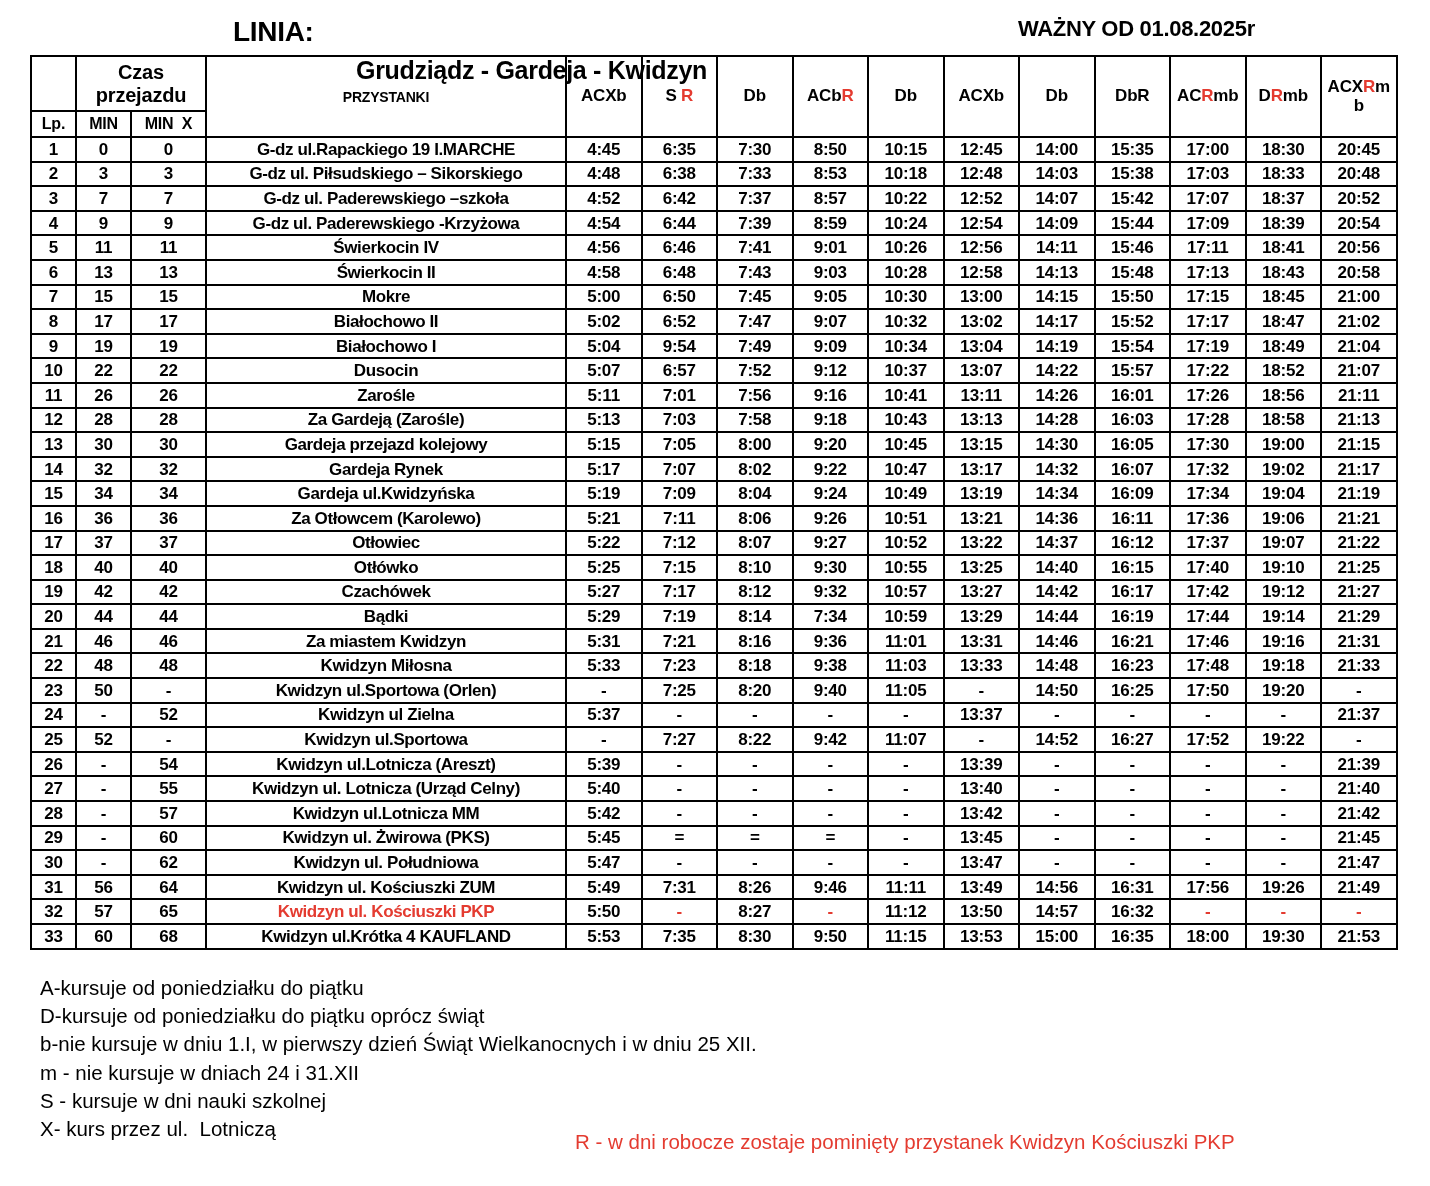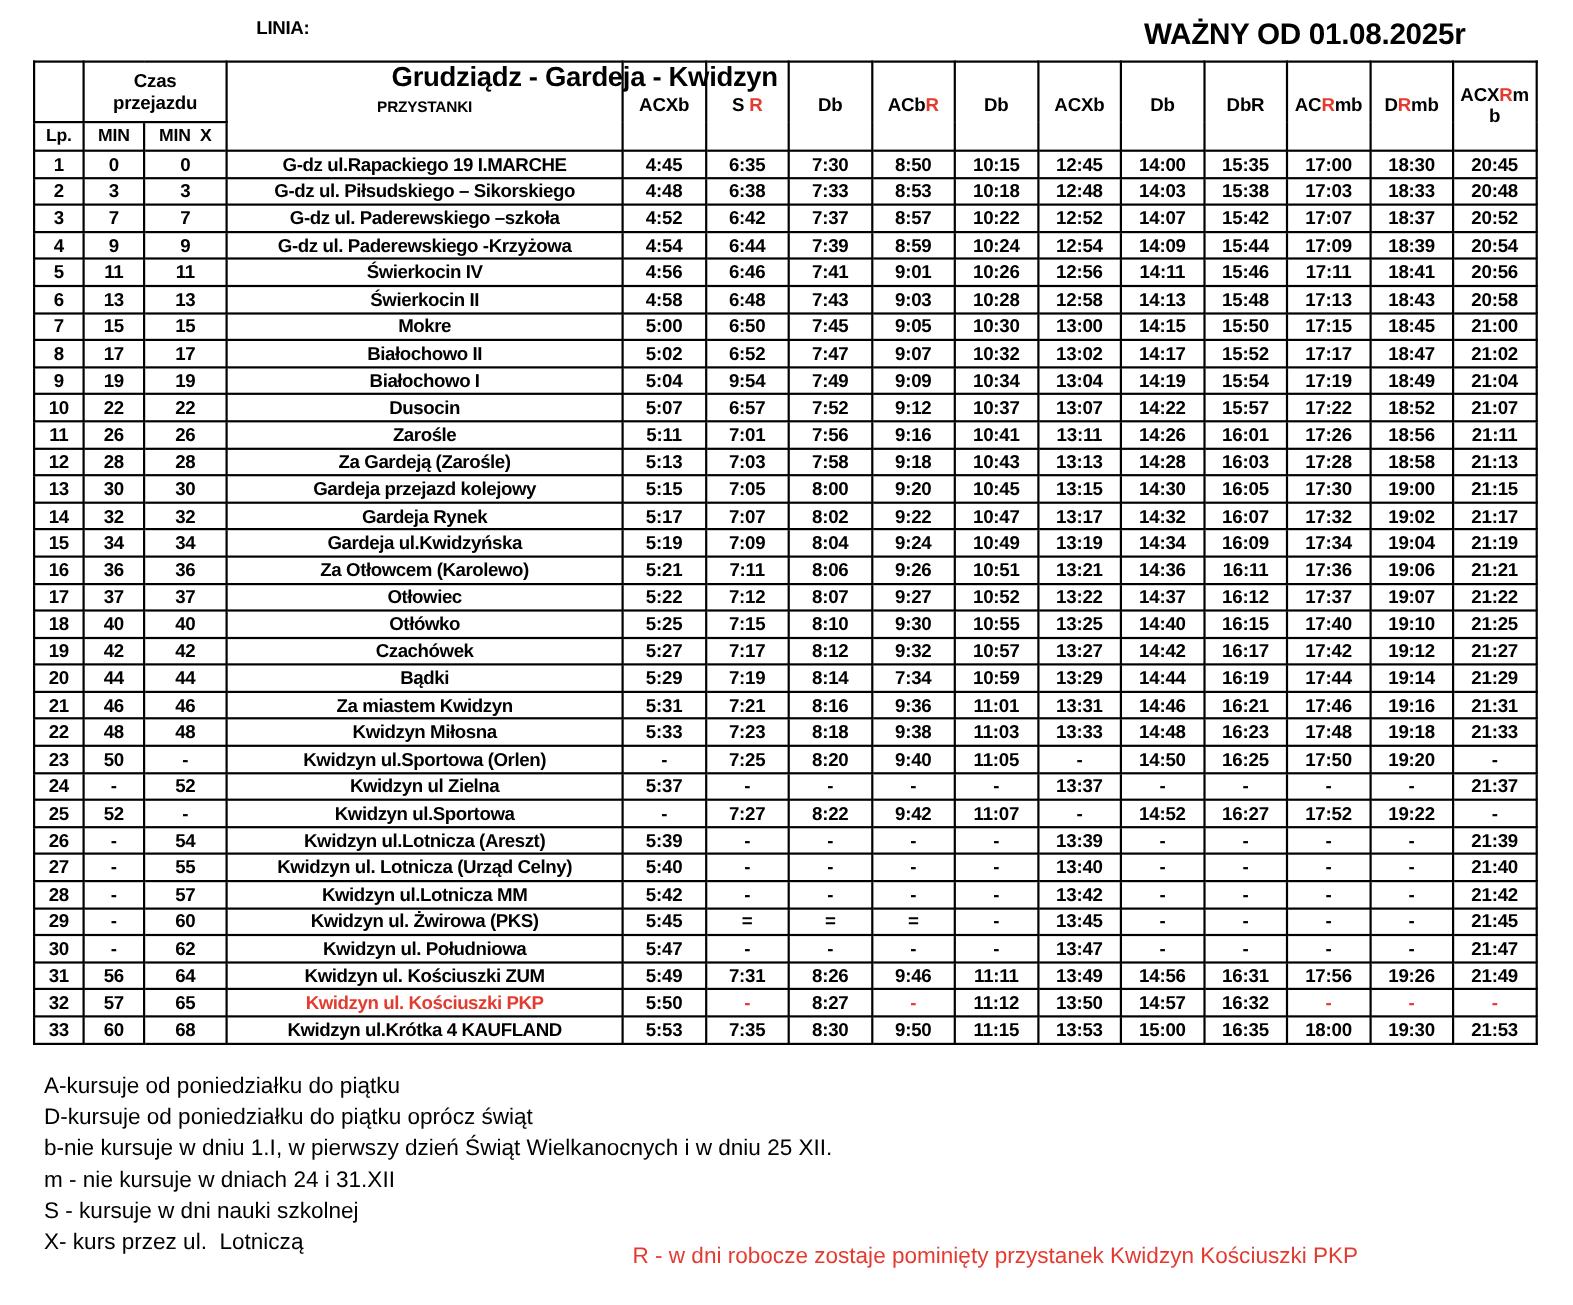--- a/index.html
+++ b/index.html
@@ -4,42 +4,42 @@
 <style>
   html,body { margin:0; padding:0; }
   body {
     width:1430px; height:1186px;
     background:#ffffff;
     font-family:"Liberation Sans", sans-serif;
     color:#000;
     position:relative;
     overflow:hidden;
   }
-  .title-linia   { position:absolute; left:233px; top:16px; font-size:17px; font-weight:bold; letter-spacing:-0.3px; }
+  .title-linia   { position:absolute; left:233px; top:16px; font-size:28px; font-weight:bold; letter-spacing:-0.3px; }
   .title-route   { position:absolute; left:356px; top:16px; font-size:25px; font-weight:bold; letter-spacing:-0.3px;margin-top:40px; }
-  .title-valid   { position:absolute; left:1018px; top:16px; font-size:27px; font-weight:bold; letter-spacing:-0.3px;margin-left:22px; }
+  .title-valid   { position:absolute; left:1018px; top:16px; font-size:22px; font-weight:bold; letter-spacing:-0.3px; }
 
   table.timetable {
     position:absolute; left:30px; top:55px;
     width:1365px;
     border-collapse:collapse;
     table-layout:fixed;
   }
   .timetable th, .timetable td {
     border:2px solid #000;
     padding:0;
     text-align:center;
     vertical-align:middle;
     font-weight:bold;
     overflow:hidden;
     letter-spacing:-0.2px;
   }
   .timetable thead tr.h1 { height:55px; }
   .timetable thead tr.h2 { height:26px; }
-  th.czas   { font-size:17px; white-space:pre-line; line-height:1.15; }
+  th.czas   { font-size:20px; white-space:pre-line; line-height:1.15; }
   th.przyst { font-size:14px; }
   th.code   { font-size:17px; white-space:pre-line; line-height:1.1; }
   th.small  { font-size:16px;margin-left:45px; }
   th.ws-pre { white-space:pre; }
   .timetable tbody tr { height:24.6px; }
   .timetable tbody td { font-size:17px; line-height:1; }
   td.stop { letter-spacing:-0.4px; }
   .red { color:var(--accent-red, #e43b30); }
 
   .legend { position:absolute; left:40px; top:974px; font-size:20.5px; line-height:28.2px; font-weight:normal; }

